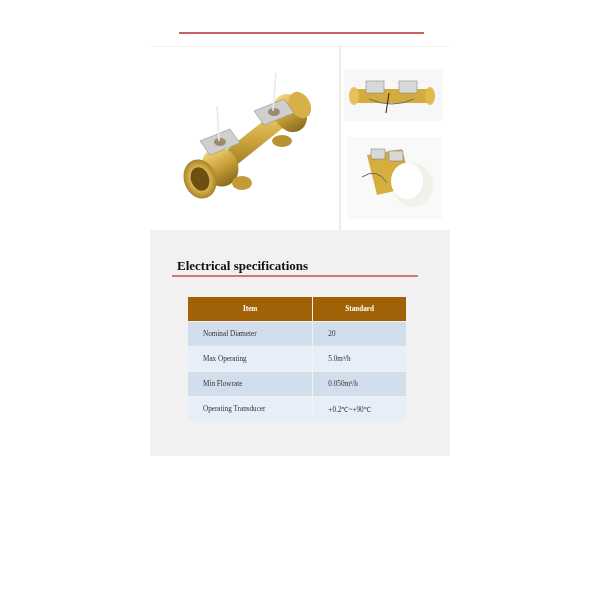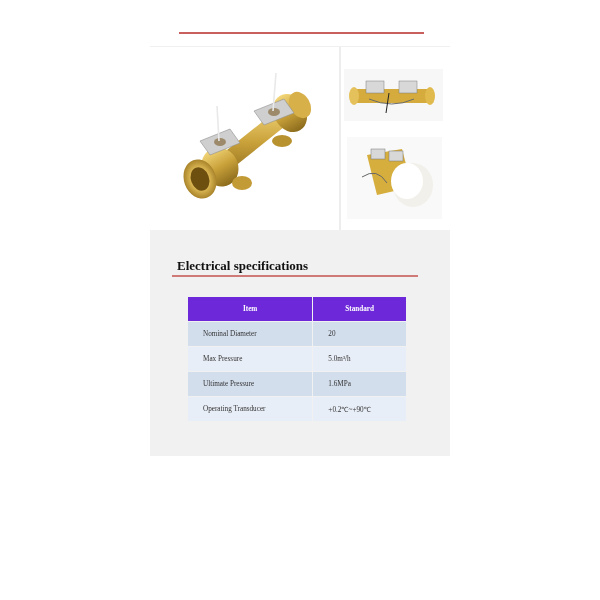--- a/index.html
+++ b/index.html
@@ -10,21 +10,21 @@
     .top-sep { position:absolute; left:0; top:46px; width:300px; height:1px; background:#f0f0f0; }
     .images { position:absolute; left:0; top:47px; width:300px; height:183px; background:#fff; }
     .vsep { position:absolute; left:189px; top:0; width:2px; height:183px; background:#ededed; }
     .main-img { position:absolute; left:22px; top:14px; width:145px; height:150px; }
     .thumb1 { position:absolute; left:194px; top:22px; width:99px; height:52px; background:#f7f7f7; }
     .thumb2 { position:absolute; left:197px; top:90px; width:95px; height:82px; background:#f9f9f9; }
     .specs { position:absolute; left:0; top:230px; width:300px; height:226px; background:#f1f1f1; }
     .specs-title { position:absolute; left:27px; top:28px; font-weight:bold; font-size:13px; color:#111; }
     .specs-rule { position:absolute; left:22px; top:45px; width:246px; height:1.8px; background:#d07a77; }
     table.spec { position:absolute; left:37px; top:66px; width:220px; border-collapse:separate; border-spacing:1px; font-size:7.2px; }
-    table.spec th { background:#6d28d9; color:#fff; font-weight:bold; height:22px; text-align:center; }
+    table.spec th { background:#a16207; color:#fff; font-weight:bold; height:22px; text-align:center; }
     table.spec td { height:22px; padding-left:15px; color:#333; }
     table.spec tr:nth-child(odd) td { background:#d3deed; }
     table.spec tr:nth-child(even) td { background:#e8eef7; }
   </style>
 </head>
 <body>
 
 <div class="page">
   <div class="title-rule"></div>
   <div class="top-sep"></div>
@@ -95,26 +95,26 @@
           <th>Item</th>
           <th>Standard</th>
         </tr>
       </thead>
       <tbody>
         <tr>
           <td>Nominal Diameter</td>
           <td>20</td>
         </tr>
         <tr>
-          <td>Max Pressure</td>
+          <td>Max Operating</td>
           <td>5.0m³/h</td>
         </tr>
         <tr>
-          <td>Ultimate Pressure</td>
-          <td>1.6MPa</td>
+          <td>Min Flowrate</td>
+          <td>0.050m³/h</td>
         </tr>
         <tr>
           <td>Operating Transducer</td>
           <td>+0.2℃~+90℃</td>
         </tr>
       </tbody>
     </table>
   </div>
 </div>
 

